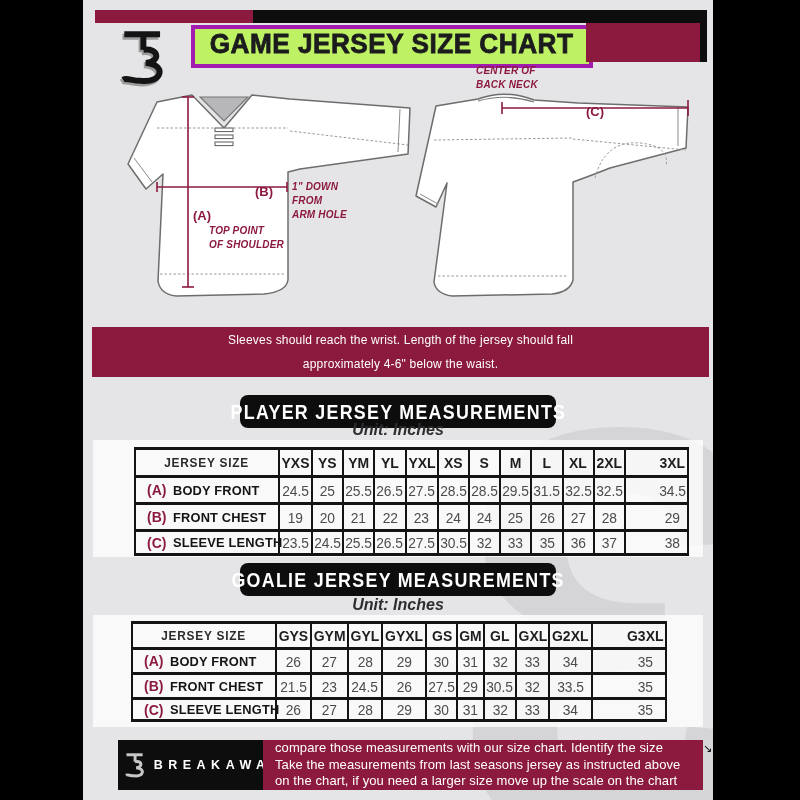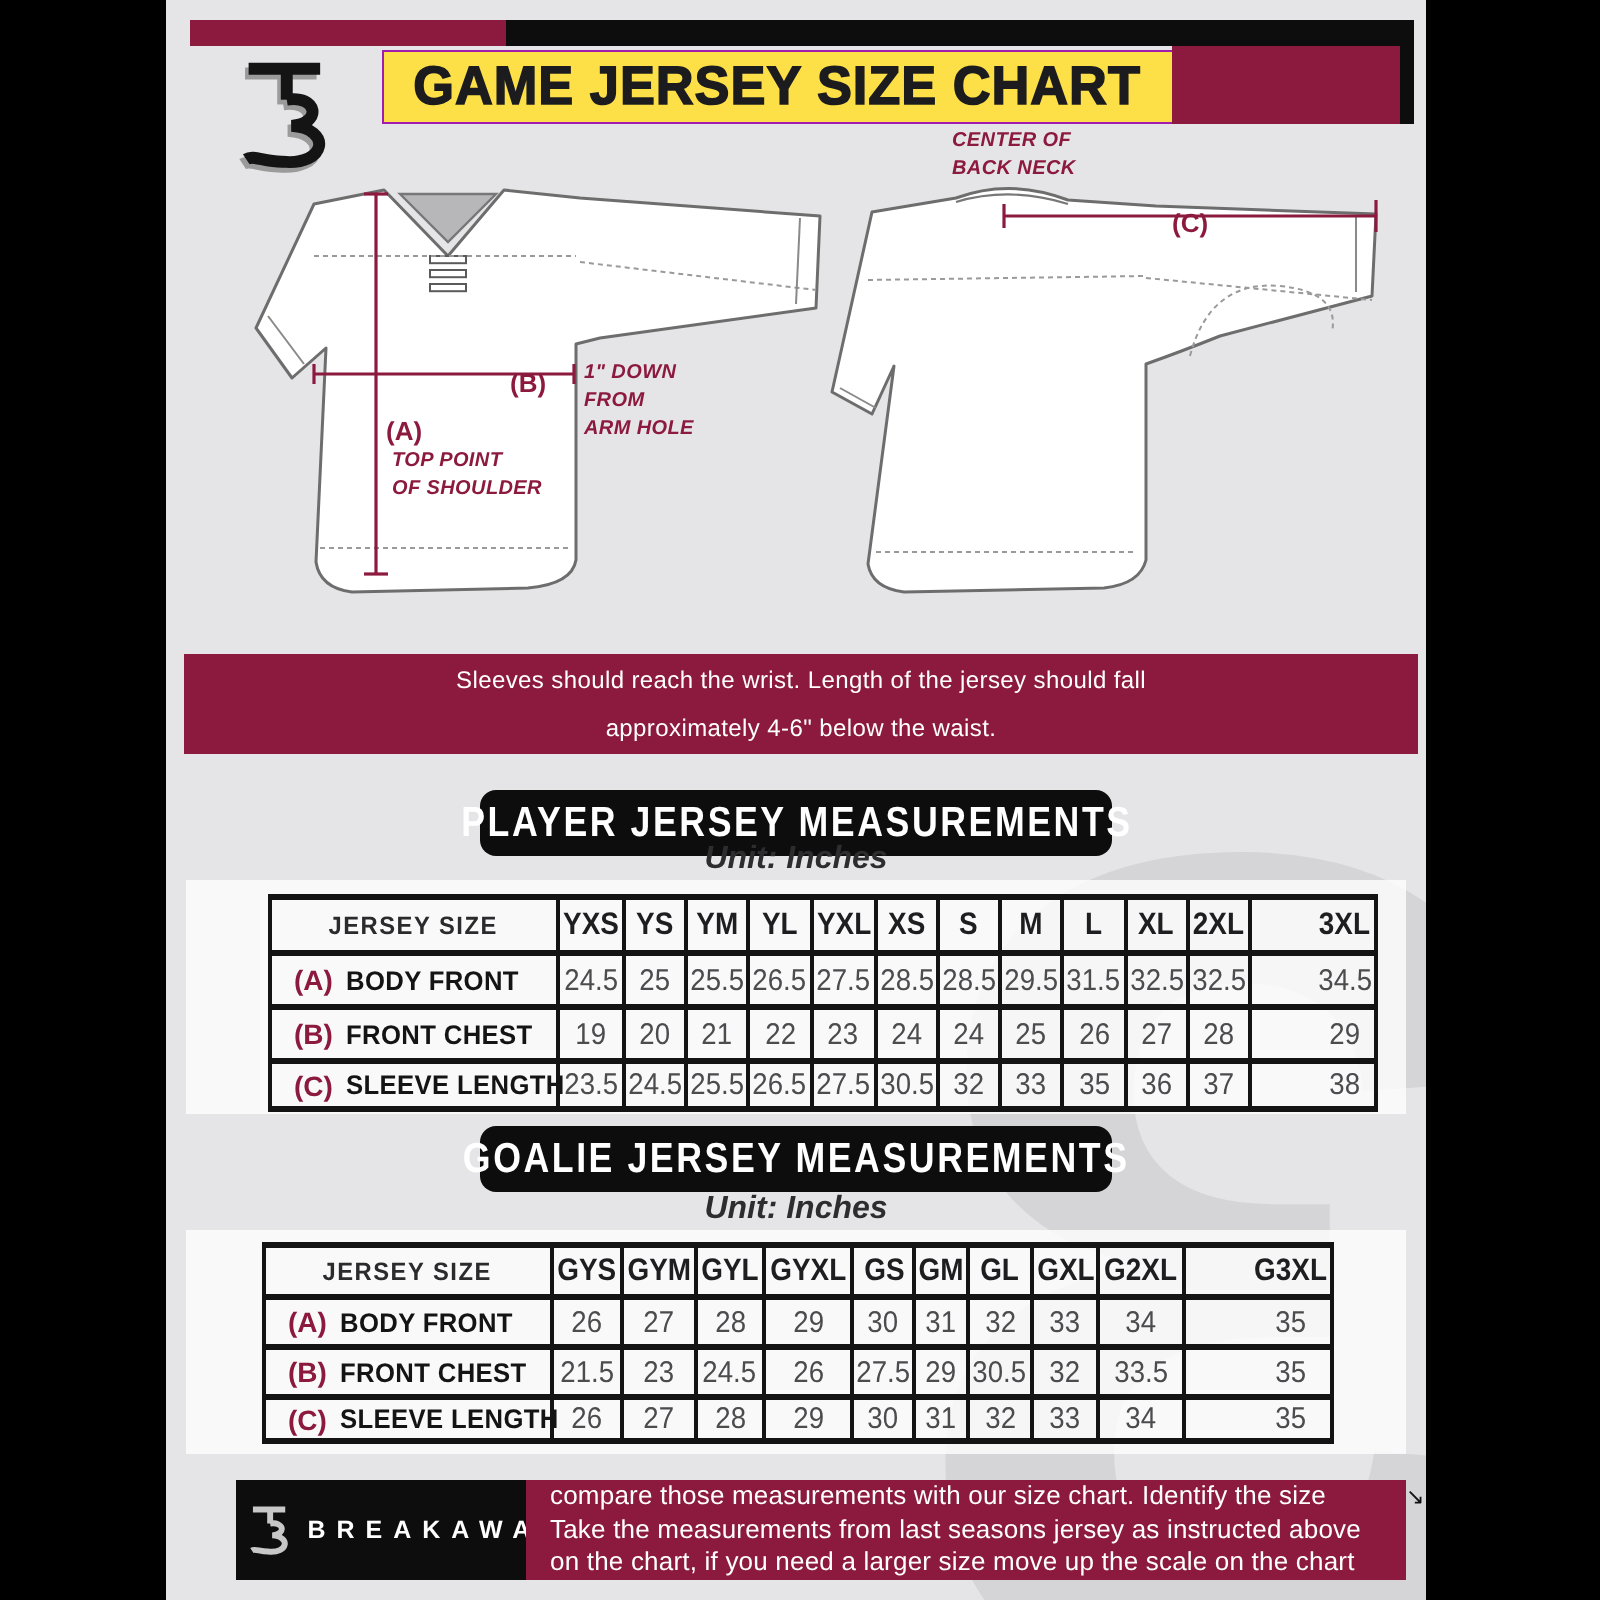--- a/index.html
+++ b/index.html
@@ -9,39 +9,39 @@
 
   
   .watermark{position:absolute;left:368px;top:368px;z-index:1;font-weight:bold;
              font-size:600px;line-height:.9;color:rgba(20,20,35,0.07);
              transform:scaleX(-1);transform-origin:center;user-select:none;}
 
   
   .topbar{position:absolute;left:12px;top:10px;width:612px;height:13px;background:#0d0d0d;z-index:3;}
   .topbar .accent{position:absolute;left:0;top:0;width:158px;height:13px;background:#8c1a3e;}
   .titlerow{position:absolute;left:12px;top:23px;width:612px;height:39px;z-index:3;}
-  .titlebox{position:absolute;left:96px;top:2px;width:394px;height:35px;background:#fde047;
-            border:1px solid #a21caf;display:flex;align-items:center;justify-content:center;}
+  .titlebox{position:absolute;left:96px;top:2px;width:394px;height:35px;background:#bef264;
+            border:4px solid #a21caf;display:flex;align-items:flex-start;justify-content:center;}
   .titlebox h1{margin:0;font-size:27px;letter-spacing:.5px;color:#1c1c1e;font-weight:bold;
                -webkit-text-stroke:.8px #1c1c1e;transform:scaleX(.97);white-space:nowrap;}
   .title-maroon{position:absolute;left:491px;top:0;width:114px;height:39px;background:#8c1a3e;}
   .title-black{position:absolute;left:605px;top:0;width:7px;height:39px;background:#0d0d0d;}
   .logo-top{position:absolute;left:30px;top:26px;z-index:3;}
 
   
   .diagram-svg{position:absolute;left:17px;top:88px;z-index:3;}
   .dlabel{position:absolute;z-index:4;color:#8c1a3e;font-style:italic;font-weight:bold;
           font-size:10px;line-height:14px;letter-spacing:.2px;white-space:pre-line;}
   .dkey{position:absolute;z-index:4;color:#8c1a3e;font-weight:bold;font-size:13px;font-style:normal;}
   .lbl-backneck{left:393px;top:64px;}
   .lbl-c{left:503px;top:104px;}
   .lbl-b{left:172px;top:184px;}
   .lbl-bnote{left:209px;top:180px;}
   .lbl-a{left:110px;top:208px;}
-  .lbl-anote{left:113px;top:224px;}
+  .lbl-anote{left:126px;top:224px;}
 
   
   .banner{position:absolute;left:9px;top:327px;width:617px;height:50px;background:#8c1a3e;z-index:3;
           display:flex;flex-direction:column;align-items:center;justify-content:center;}
   .banner div{color:#fff;font-size:12px;line-height:24px;letter-spacing:.2px;}
 
   
   .ribbon{position:absolute;left:50%;transform:translateX(-50%);width:316px;height:33px;
           background:#0d0d0d;border-radius:8px;display:flex;align-items:center;justify-content:center;z-index:3;}
   .ribbon span{color:#fff;font-weight:bold;font-size:21px;letter-spacing:1.5px;white-space:nowrap;

